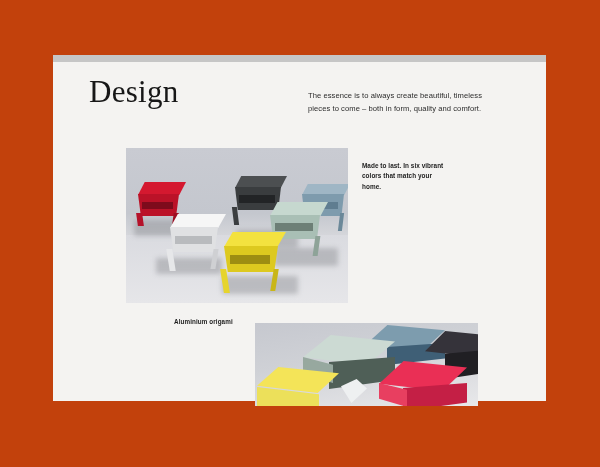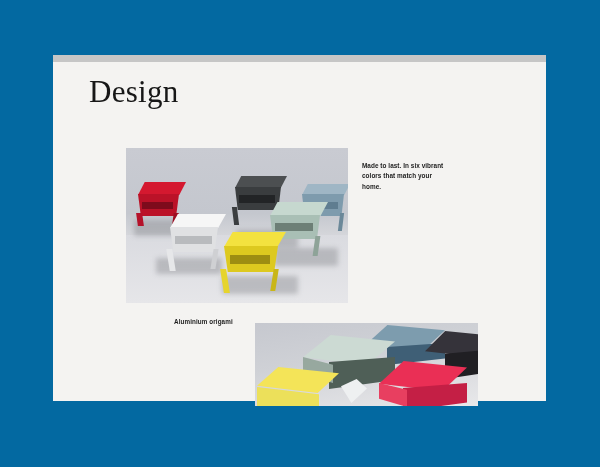--- a/index.html
+++ b/index.html
@@ -5,21 +5,21 @@
   * { margin:0; padding:0; box-sizing:border-box; }
   html, body {
     width:600px; height:467px;
     background:#d2d2d2;
     font-family:"Liberation Sans", sans-serif;
     overflow:hidden;
   }
   #stage {
     position:relative;
     width:600px; height:467px;
-    background:#0369a1;
+    background:#c2410c;
   }
   
   .panel-shadow {
     position:absolute;
     left:53px; top:55px;
     width:493px; height:7px;
     background:#c6c6c6;
   }
   .panel {
     position:absolute;
@@ -100,20 +100,21 @@
 <body>
 
 <div id="stage">
 
   <div class="panel-shadow"></div>
 
   <div class="panel">
 
     <div class="heading">Design</div>
 
+    <div class="intro">The essence is to always create beautiful, timeless pieces to come – both in form, quality and comfort.</div>
 
     <div class="note">Made to last. In six vibrant colors that match your home.</div>
 
     <div class="photo-top">
       <div class="floor"></div>
 
       <div class="shadowblob" style="left:8px; top:72px; width:56px; height:16px;"></div>
       <div class="shadowblob" style="left:110px; top:82px; width:62px; height:18px;"></div>
       <div class="shadowblob" style="left:30px; top:110px; width:66px; height:16px;"></div>
       <div class="shadowblob" style="left:148px; top:100px; width:64px; height:18px;"></div>

